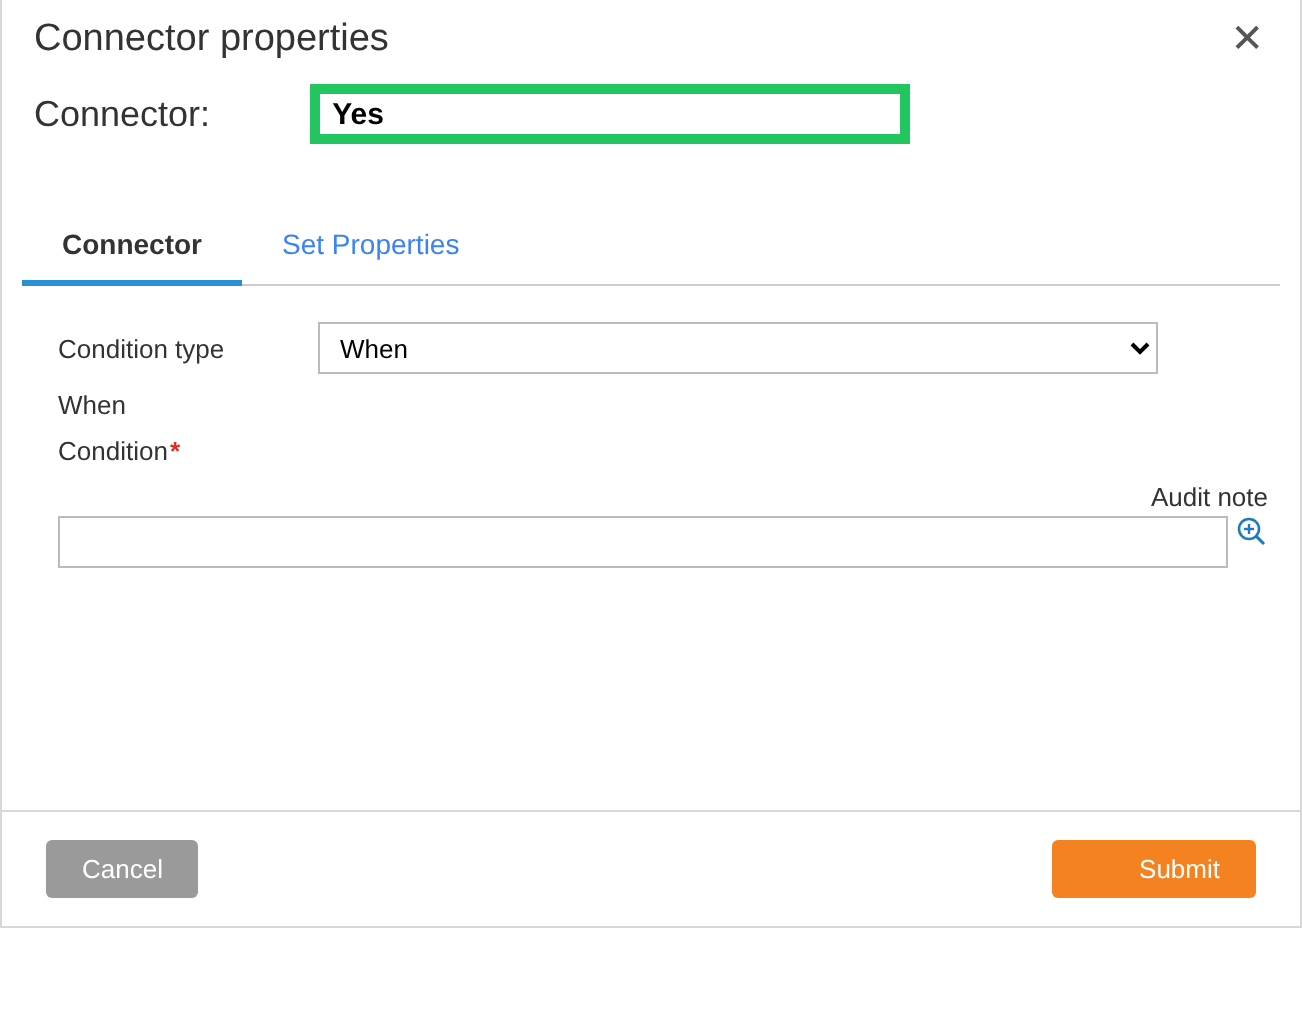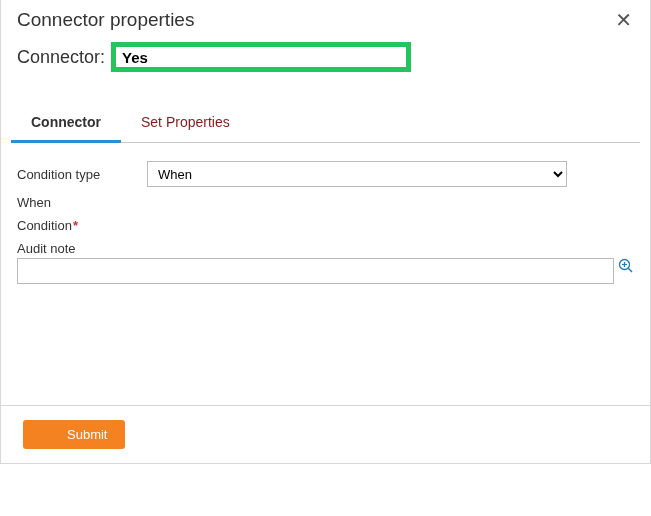--- a/index.html
+++ b/index.html
@@ -37,20 +37,21 @@
     font-size: 20px;
     color: #555;
     cursor: pointer;
     line-height: 1;
     padding: 2px 4px;
   }
   .connector-row {
     display: flex;
     align-items: center;
     padding: 4px 16px 14px 16px;
+    gap: 44px;
   }
   .connector-label {
     font-size: 18px;
     color: #333;
     margin-right: 6px;
   }
   .connector-input {
     font-size: 15px;
     font-weight: 600;
     padding: 4px 6px;
@@ -59,32 +60,32 @@
     height: 30px;
   }
   .tabs {
     display: flex;
     border-bottom: 1px solid #ccc;
     margin: 18px 10px 0 10px;
   }
   .tab {
     padding: 10px 20px 10px 20px;
     font-size: 14px;
-    color: #7f1d1d;
+    color: #3b82f6;
     cursor: pointer;
     border-bottom: 3px solid transparent;
     margin-bottom: -1px;
   }
   .tab.active {
     color: #333;
     font-weight: 600;
     border-bottom: 3px solid #2a90d6;
   }
   .form-area {
-    padding: 18px 16px 0 16px;
+    padding: 18px 16px 0 28px;
     flex: 1;
   }
   .form-row {
     display: flex;
     align-items: center;
     margin-bottom: 8px;
   }
   .form-label {
     width: 130px;
     font-size: 13px;
@@ -106,21 +107,21 @@
     font-family: inherit;
     background: #fff;
   }
   select.form-control { appearance: auto; }
   .mag-btn {
     margin-left: 4px;
     cursor: pointer;
     display: inline-flex;
   }
   .audit-block { margin-top: 4px; }
-  .audit-label { font-size: 13px; margin-bottom: 2px; display:block;}
+  .audit-label { font-size: 13px; margin-bottom: 2px; display:block;text-align:right;}
   .audit-wrap { display:flex; align-items:flex-start;}
   textarea.audit {
     width: 100%;
     height: 26px;
     resize: none;
     border: 1px solid #bbb;
     padding: 3px 4px;
     font-family: inherit;
     font-size: 13px;
   }
@@ -201,16 +202,17 @@
               <line x1="6.5" y1="4" x2="6.5" y2="9" stroke="#1f7bbf" stroke-width="1.2"></line>
               <line x1="4" y1="6.5" x2="9" y2="6.5" stroke="#1f7bbf" stroke-width="1.2"></line>
             </svg>
         </span>
       </div>
     </div>
 
   </div>
 
   <div class="footer">
+    <button class="btn btn-cancel">Cancel</button>
     <button class="btn btn-submit">Submit</button>
   </div>
 
 </div>
 
 </body></html>

